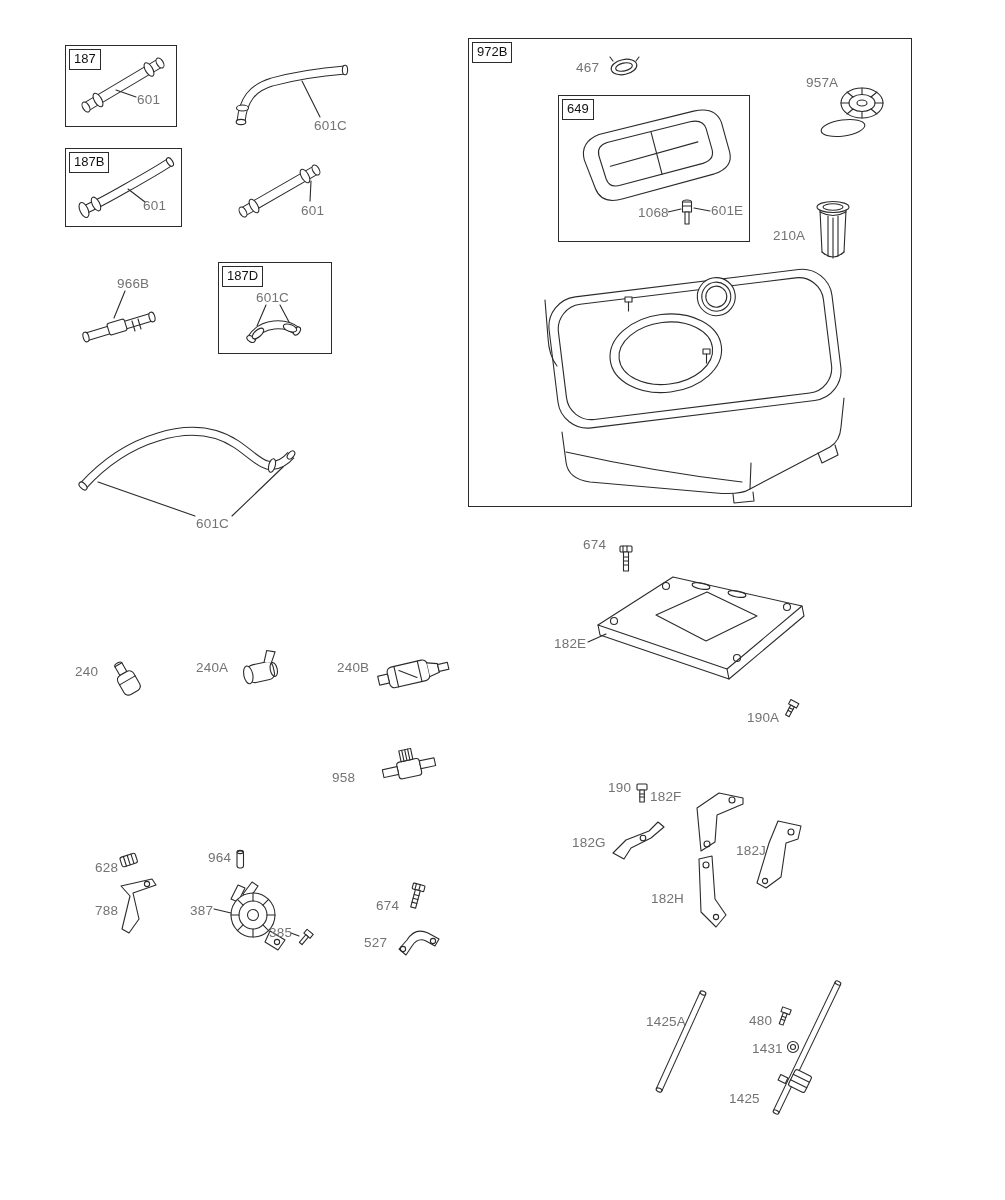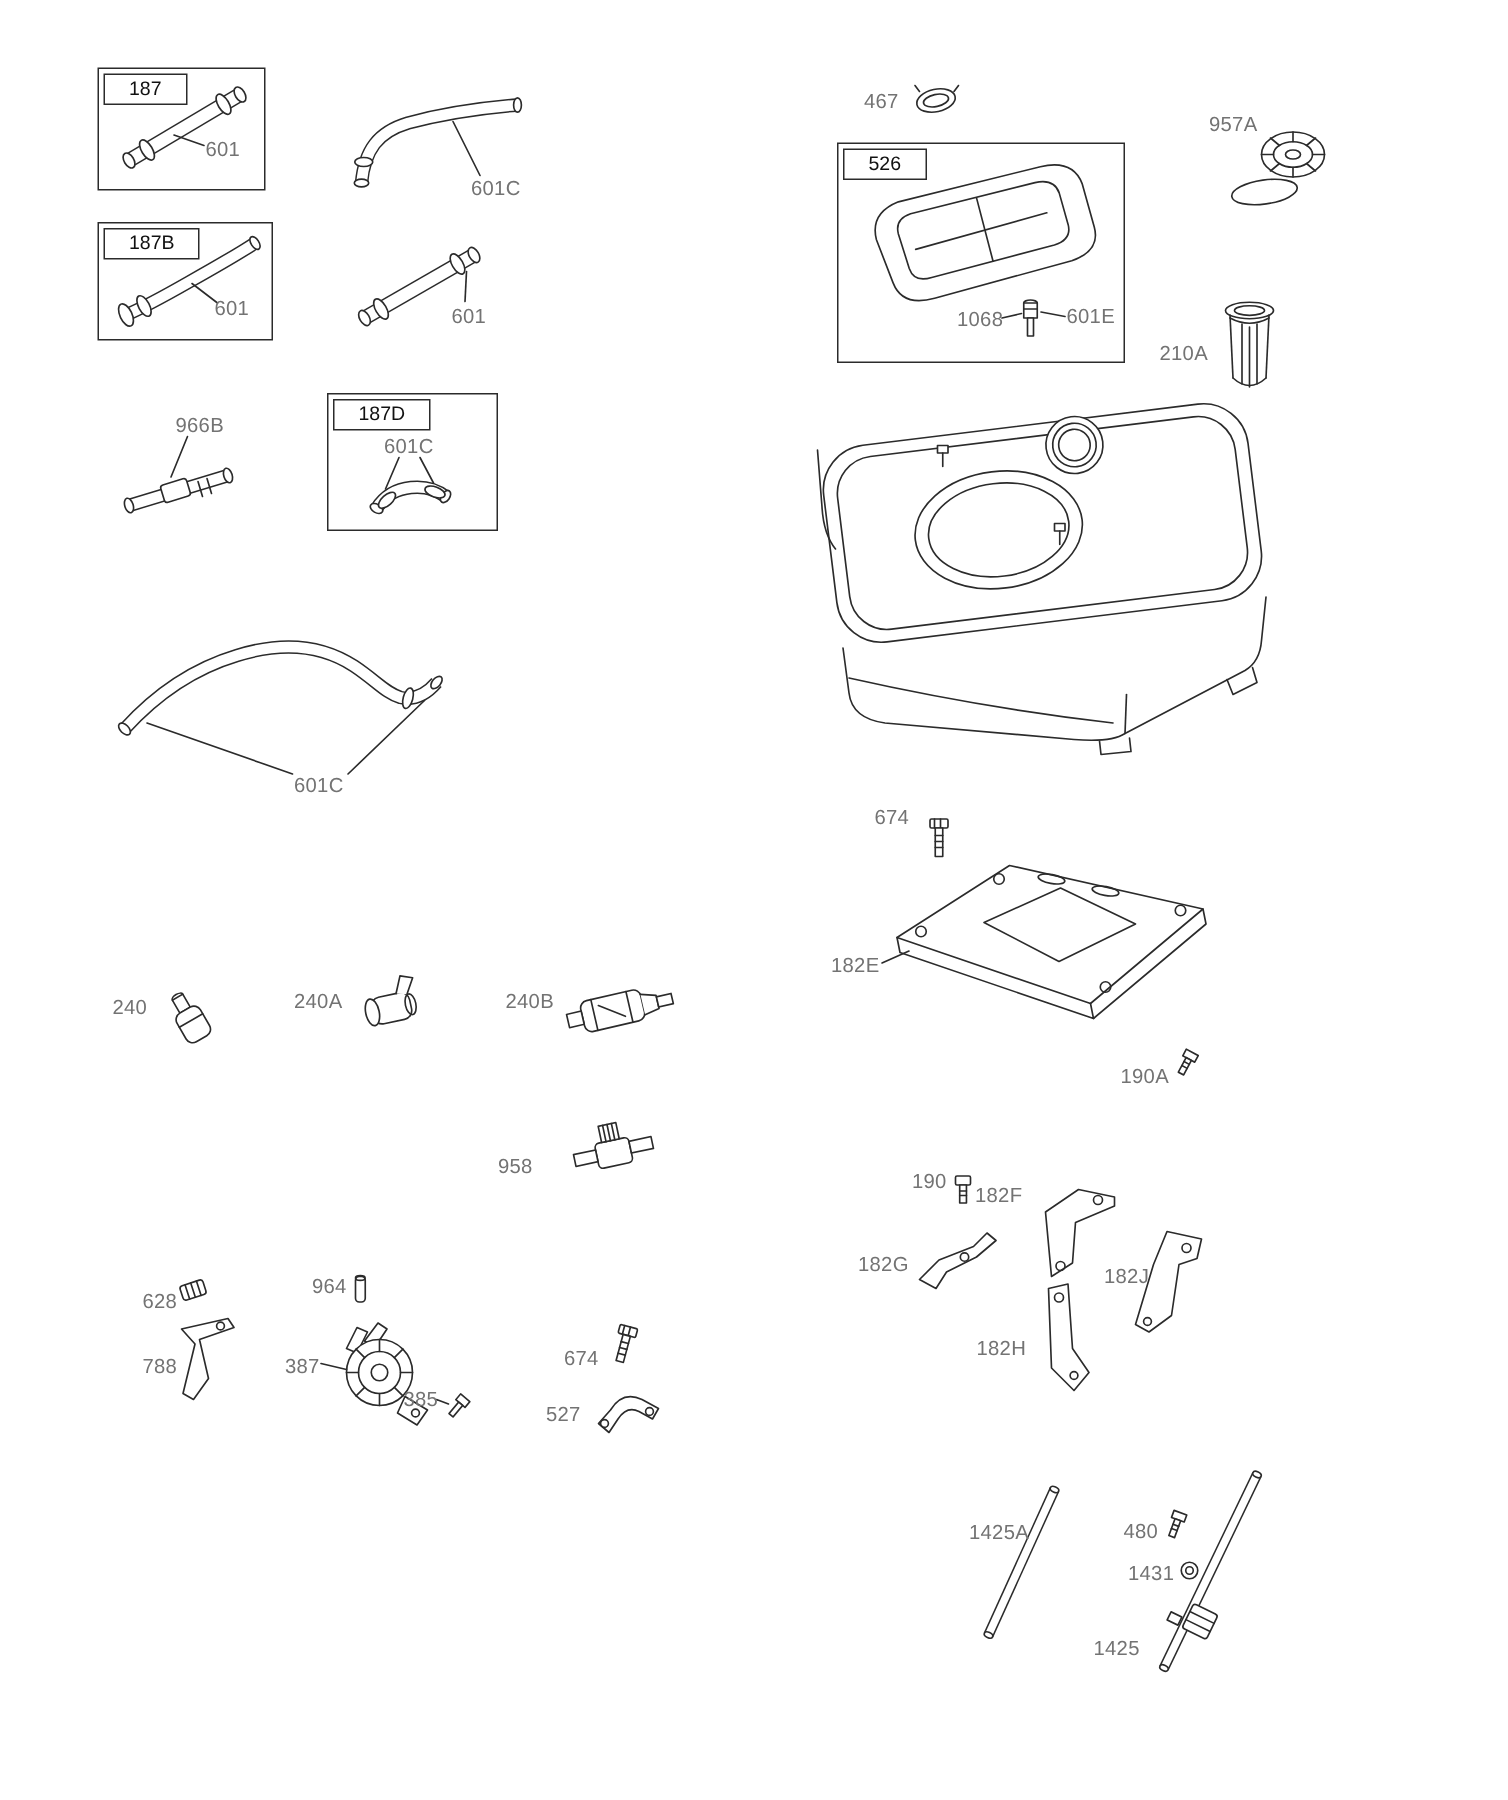--- a/index.html
+++ b/index.html
@@ -1,41 +1,44 @@
 <!DOCTYPE html>
 <html><head>
 <meta charset="utf-8">
 <style>
   html,body{margin:0;padding:0;background:#fff}
   .page{position:relative;width:1005px;height:1200px;background:#fff;
         font-family:"Liberation Sans","DejaVu Sans",sans-serif;overflow:hidden}
   .gbox{position:absolute;border:1.2px solid #2b2b2b;background:transparent}
   .gbox .tag{position:absolute;top:3px;left:3px;border:1.2px solid #2b2b2b;background:#fff;
-             padding:1px 16px 2px;font-size:13px;line-height:16px;color:#111}
+             padding:1px 4px 2px;font-size:13px;line-height:16px;color:#111}
   .lbl{position:absolute;font-size:13.5px;color:#737373;white-space:nowrap;letter-spacing:.2px}
   #art{position:absolute;left:0;top:0}
   #art *{stroke:#2b2b2b;stroke-width:1.1;fill:none;stroke-linecap:round;stroke-linejoin:round}
   #art .f{fill:#fff}
 </style>
 </head>
 <body>
 
 <div class="page">
 
   <div class="gbox" style="left:65px;top:45px;width:110px;height:80px">
     <div class="tag">187</div>
   </div>
   <div class="gbox" style="left:65px;top:148px;width:115px;height:77px">
     <div class="tag">187B</div>
   </div>
   <div class="gbox" style="left:218px;top:262px;width:112px;height:90px">
     <div class="tag">187D</div>
   </div>
+  <div class="gbox" style="left:468px;top:38px;width:442px;height:467px">
+    <div class="tag">972B</div>
+  </div>
   <div class="gbox" style="left:558px;top:95px;width:190px;height:145px">
-    <div class="tag">526</div>
+    <div class="tag">649</div>
   </div>
 
   <svg id="art" width="1005" height="1200" viewBox="0 0 1005 1200">
 
     <g>
       <line x1="86" y1="107" x2="160" y2="63" style="stroke-width:10;stroke-linecap:butt"></line>
       <line x1="86" y1="107" x2="160" y2="63" style="stroke:#fff;stroke-width:8;stroke-linecap:butt"></line>
       <ellipse cx="86" cy="107" rx="3.2" ry="5.5" transform="rotate(-31 86 107)" class="f"></ellipse>
       <ellipse cx="160" cy="63" rx="3.2" ry="5.5" transform="rotate(-31 160 63)" class="f"></ellipse>
       <ellipse cx="98" cy="100" rx="3.6" ry="7.5" transform="rotate(-31 98 100)" class="f"></ellipse>

